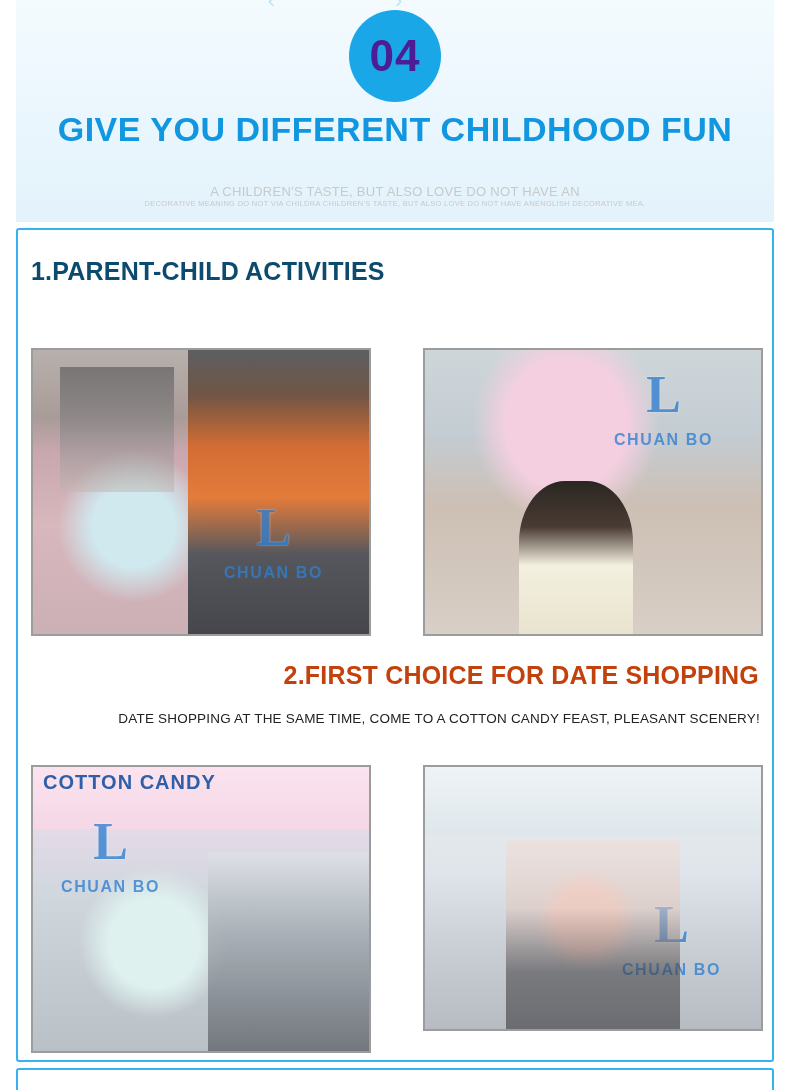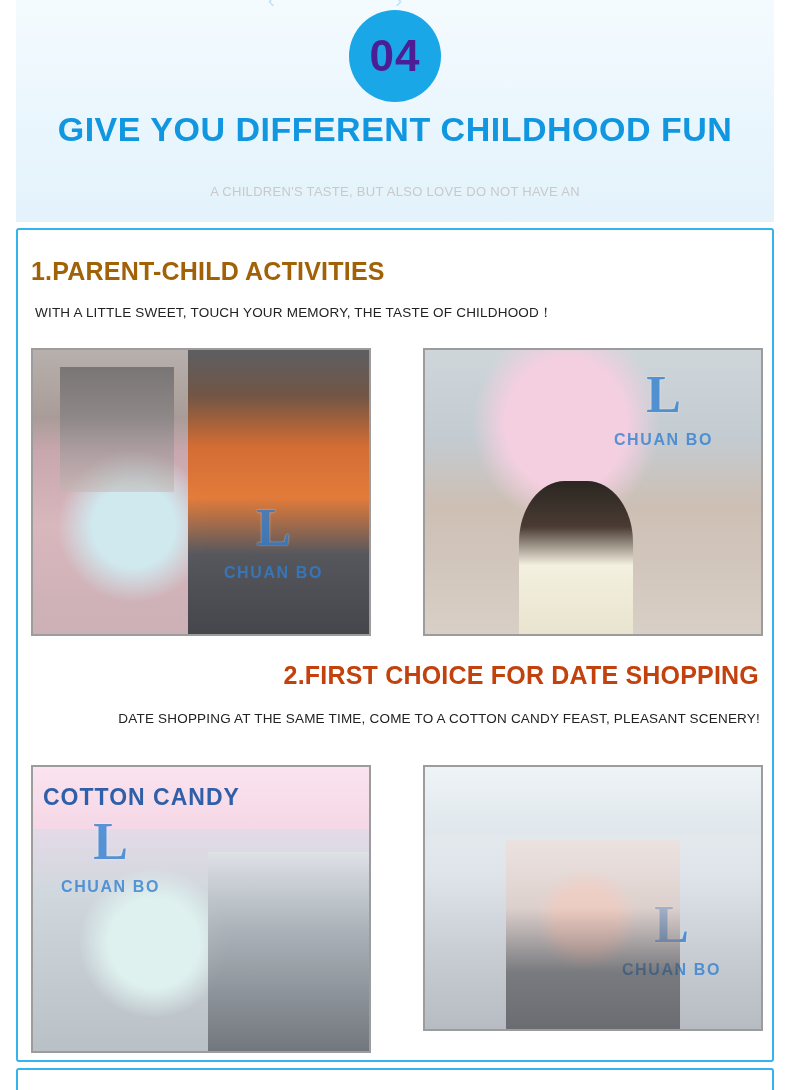--- a/index.html
+++ b/index.html
@@ -99,21 +99,21 @@
     border-radius: 3px;
     background: #ffffff;
     padding: 0;
   }
 
   .sec-title {
     font-size: 25px;
     font-weight: bold;
     letter-spacing: 0.2px;
   }
-  .sec-title.blue { color: #a16207; }
+  .sec-title.blue { color: #0c4a6e; }
   .sec-title.pink { color: #c2410c; }
 
   .sec-sub {
     font-size: 13.5px;
     color: #222222;
     letter-spacing: 0.2px;
   }
 
   .h1-wrap { position: absolute; top: 27px; left: 13px; }
   .h1-sub  { position: absolute; top: 74px; left: 17px; }
@@ -249,28 +249,28 @@
 </head>
 <body>
 
 <div class="page">
 
   <div class="hero">
     <div class="hero-arrows">‹›</div>
     <div class="circle-badge">04</div>
     <div class="hero-title">GIVE YOU DIFFERENT CHILDHOOD FUN</div>
     <div class="hero-sub1">A CHILDREN'S TASTE, BUT ALSO LOVE DO NOT HAVE AN</div>
+    <div class="hero-sub2">DECORATIVE MEANING DO NOT VIA CHILDRA CHILDREN'S TASTE, BUT ALSO LOVE DO NOT HAVE ANENGLISH DECORATIVE MEA.</div>
   </div>
 
   <div class="panel">
 
     <div class="h1-wrap">
       <div class="sec-title blue">1.PARENT-CHILD ACTIVITIES</div>
     </div>
-    <div class="h1-sub sec-sub">WITH A LITTLE SWEET, TOUCH YOUR MEMORY, THE TASTE OF CHILDHOOD！</div>
 
     <div class="photos-row row1">
       <div class="photo ph1">
         <div class="wm wm-a">
           <span class="mark">L</span>
           <span class="txt">CHUAN BO</span>
         </div>
       </div>
       <div class="photo ph2">
         <div class="wm wm-b">
@@ -280,21 +280,21 @@
       </div>
     </div>
 
     <div class="h2-wrap">
       <div class="sec-title pink">2.FIRST CHOICE FOR DATE SHOPPING</div>
     </div>
     <div class="h2-sub sec-sub">DATE SHOPPING AT THE SAME TIME, COME TO A COTTON CANDY FEAST, PLEASANT SCENERY!</div>
 
     <div class="photos-row row2">
       <div class="photo ph3 photo-a">
-        <div style="position:absolute;left:10px;top:17px;font-size:23px;font-weight:bold;color:#2f5fa8;letter-spacing:1px;">COTTON CANDY</div>
+        <div style="position:absolute;left:10px;top:4px;font-size:20px;font-weight:bold;color:#2f5fa8;letter-spacing:1px;">COTTON CANDY</div>
         <div class="wm wm-c">
           <span class="mark">L</span>
           <span class="txt">CHUAN BO</span>
         </div>
       </div>
       <div class="photo ph4 photo-b">
         <div class="wm wm-d">
           <span class="mark">L</span>
           <span class="txt">CHUAN BO</span>
         </div>

